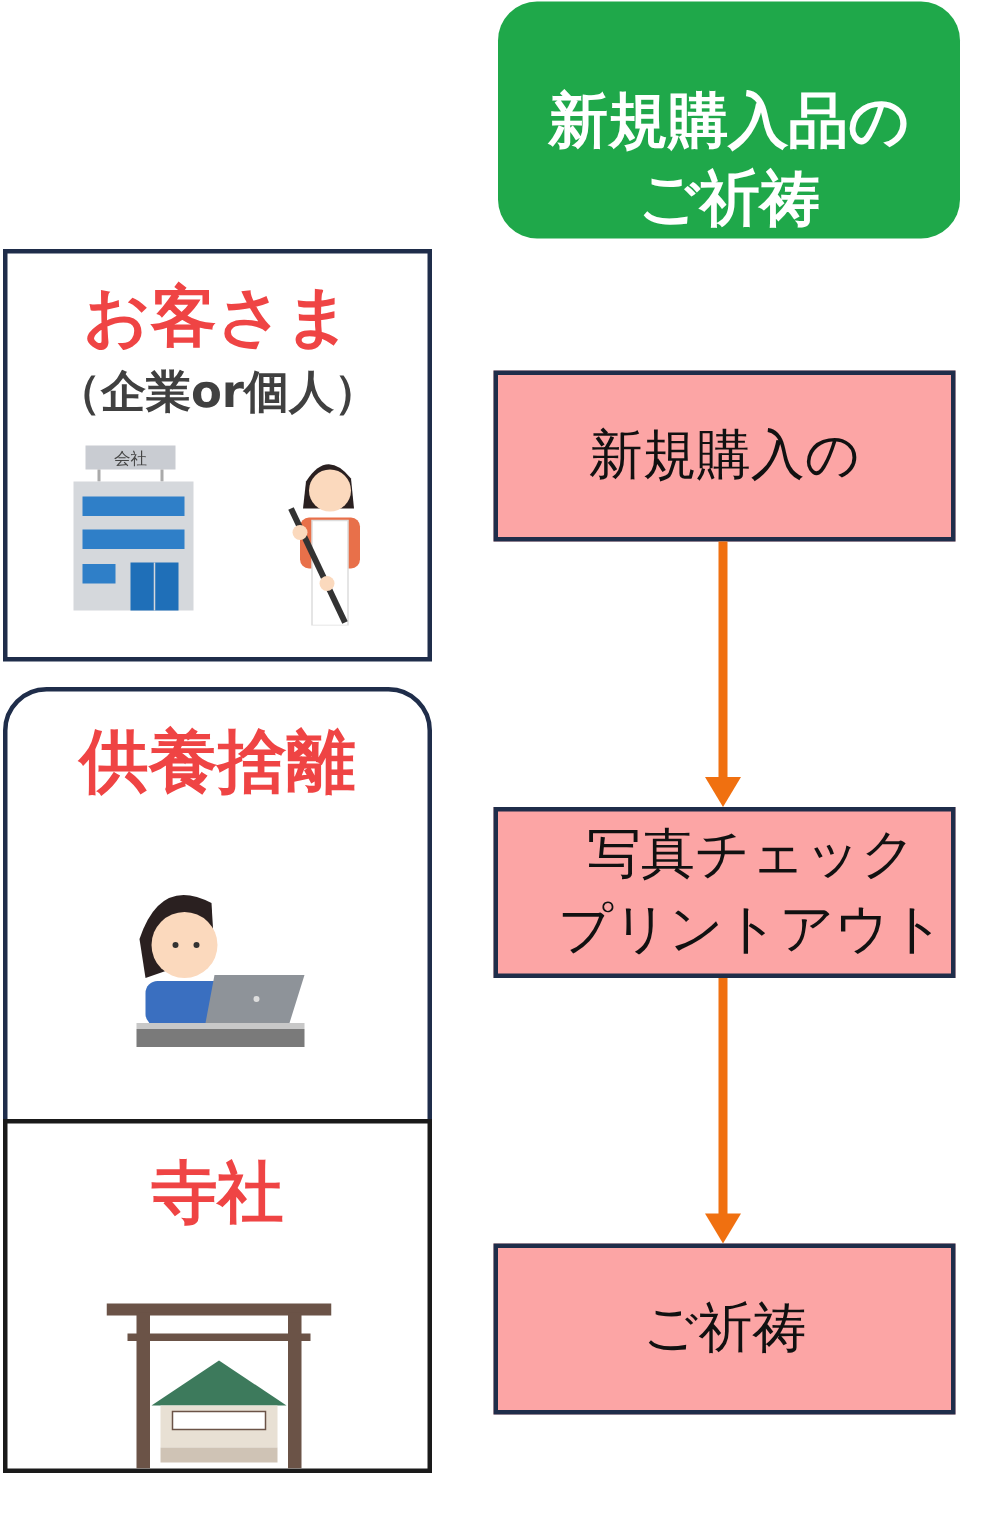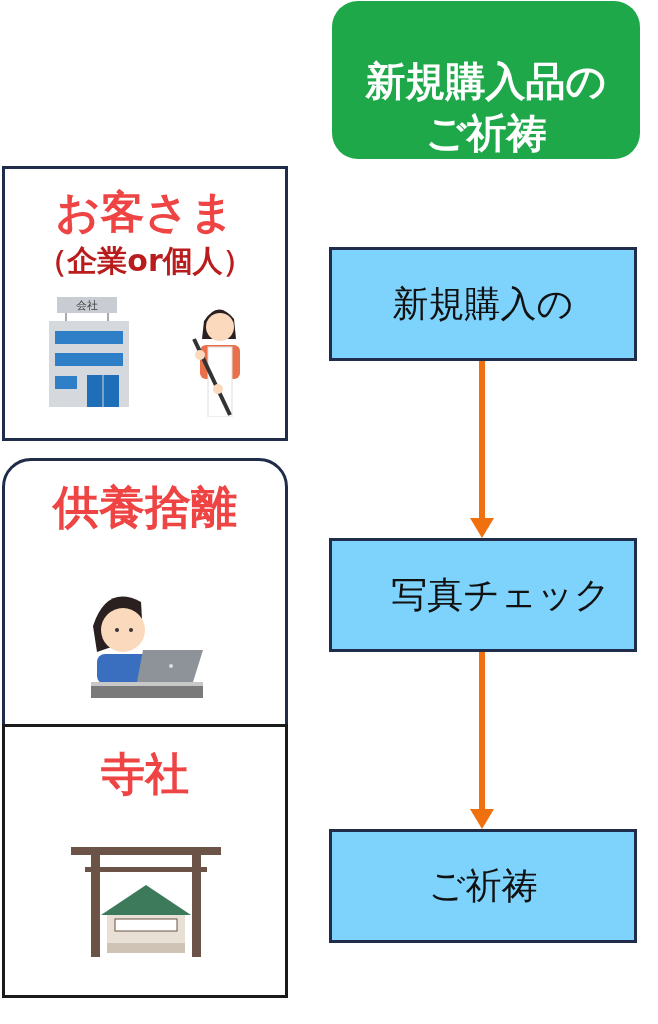--- a/index.html
+++ b/index.html
@@ -6,30 +6,30 @@
   body { width: 658px; height: 1024px; position: relative; overflow: hidden;
          font-family: "DejaVu Sans", "Liberation Sans", sans-serif; }
 
   .header-box { position: absolute; left: 332px; top: 1px; width: 308px; height: 158px;
     background: #1fa84a; border-radius: 26px; color: #fff; display: flex; flex-direction: column;
     align-items: center; justify-content: flex-end; font-weight: bold; font-size: 40px; line-height: 52px; }
 
   .lane { position: absolute; left: 2px; width: 286px; border: 3px solid #1f2d4a; background: #fff; box-sizing: border-box; }
   .lane.l1 { top: 166px; height: 275px; }
   .lane.l2 { top: 458px; height: 331px; border-radius: 29px; }
-  .lane.l3 { top: 724px; height: 274px; border-color: #1a1a1a; }
+  .lane.l3 { top: 746px; height: 236px; border-color: #1a1a1a; }
   .lane-title { position: absolute; left: 0; right: 0; text-align: center; color: #ef4444; font-weight: bold; }
   .l1 .lane-title { top: 18px; font-size: 44px; line-height: 50px; }
   .l1 .lane-sub { top: 72px; font-size: 30px; }
   .l2 .lane-title { top: 20px; font-size: 46px; line-height: 52px; }
   .l2 .lane-sub { top: 78px; font-size: 28px; color: #222; }
   .l3 .lane-title { top: 22px; font-size: 44px; line-height: 50px; }
-  .lane-sub { position: absolute; left: 0; right: 0; text-align: center; font-weight: bold; color: #b91c1c; }
+  .lane-sub { position: absolute; left: 0; right: 0; text-align: center; font-weight: bold; color: #404040; }
 
-  .step { position: absolute; left: 329px; width: 308px; border: 3px solid #1f2d4a; background: #7dd3fc;
+  .step { position: absolute; left: 329px; width: 308px; border: 3px solid #1f2d4a; background: #fca5a5;
     box-sizing: border-box; display: flex; flex-direction: column; align-items: center; justify-content: center;
     font-size: 36px; line-height: 50px; color: #111; }
   .step.s1 { top: 247px; height: 114px; }
   .step.s2 { top: 538px; height: 114px; padding-left: 36px; }
   .step.s3 { top: 829px; height: 114px; }
 
   .arrow { position: absolute; left: 470px; width: 24px; }
   .arrow .shaft { position: absolute; left: 9px; width: 6px; background: #f07010; top: 0; }
   .arrow .head { position: absolute; left: 0; width: 0; height: 0; border-left: 12px solid transparent;
     border-right: 12px solid transparent; border-top: 20px solid #f07010; }
@@ -105,20 +105,21 @@
 
 <div class="step s1">
   <div>新規購入の</div>
 </div>
 <div class="arrow a1">
   <div class="shaft"></div>
     <div class="head"></div>
 </div>
 <div class="step s2">
   <div>写真チェック</div>
+  <div>プリントアウト</div>
 </div>
 <div class="arrow a2">
   <div class="shaft"></div>
     <div class="head"></div>
 </div>
 <div class="step s3">
   <div>ご祈祷</div>
 </div>
 
 </body></html>

